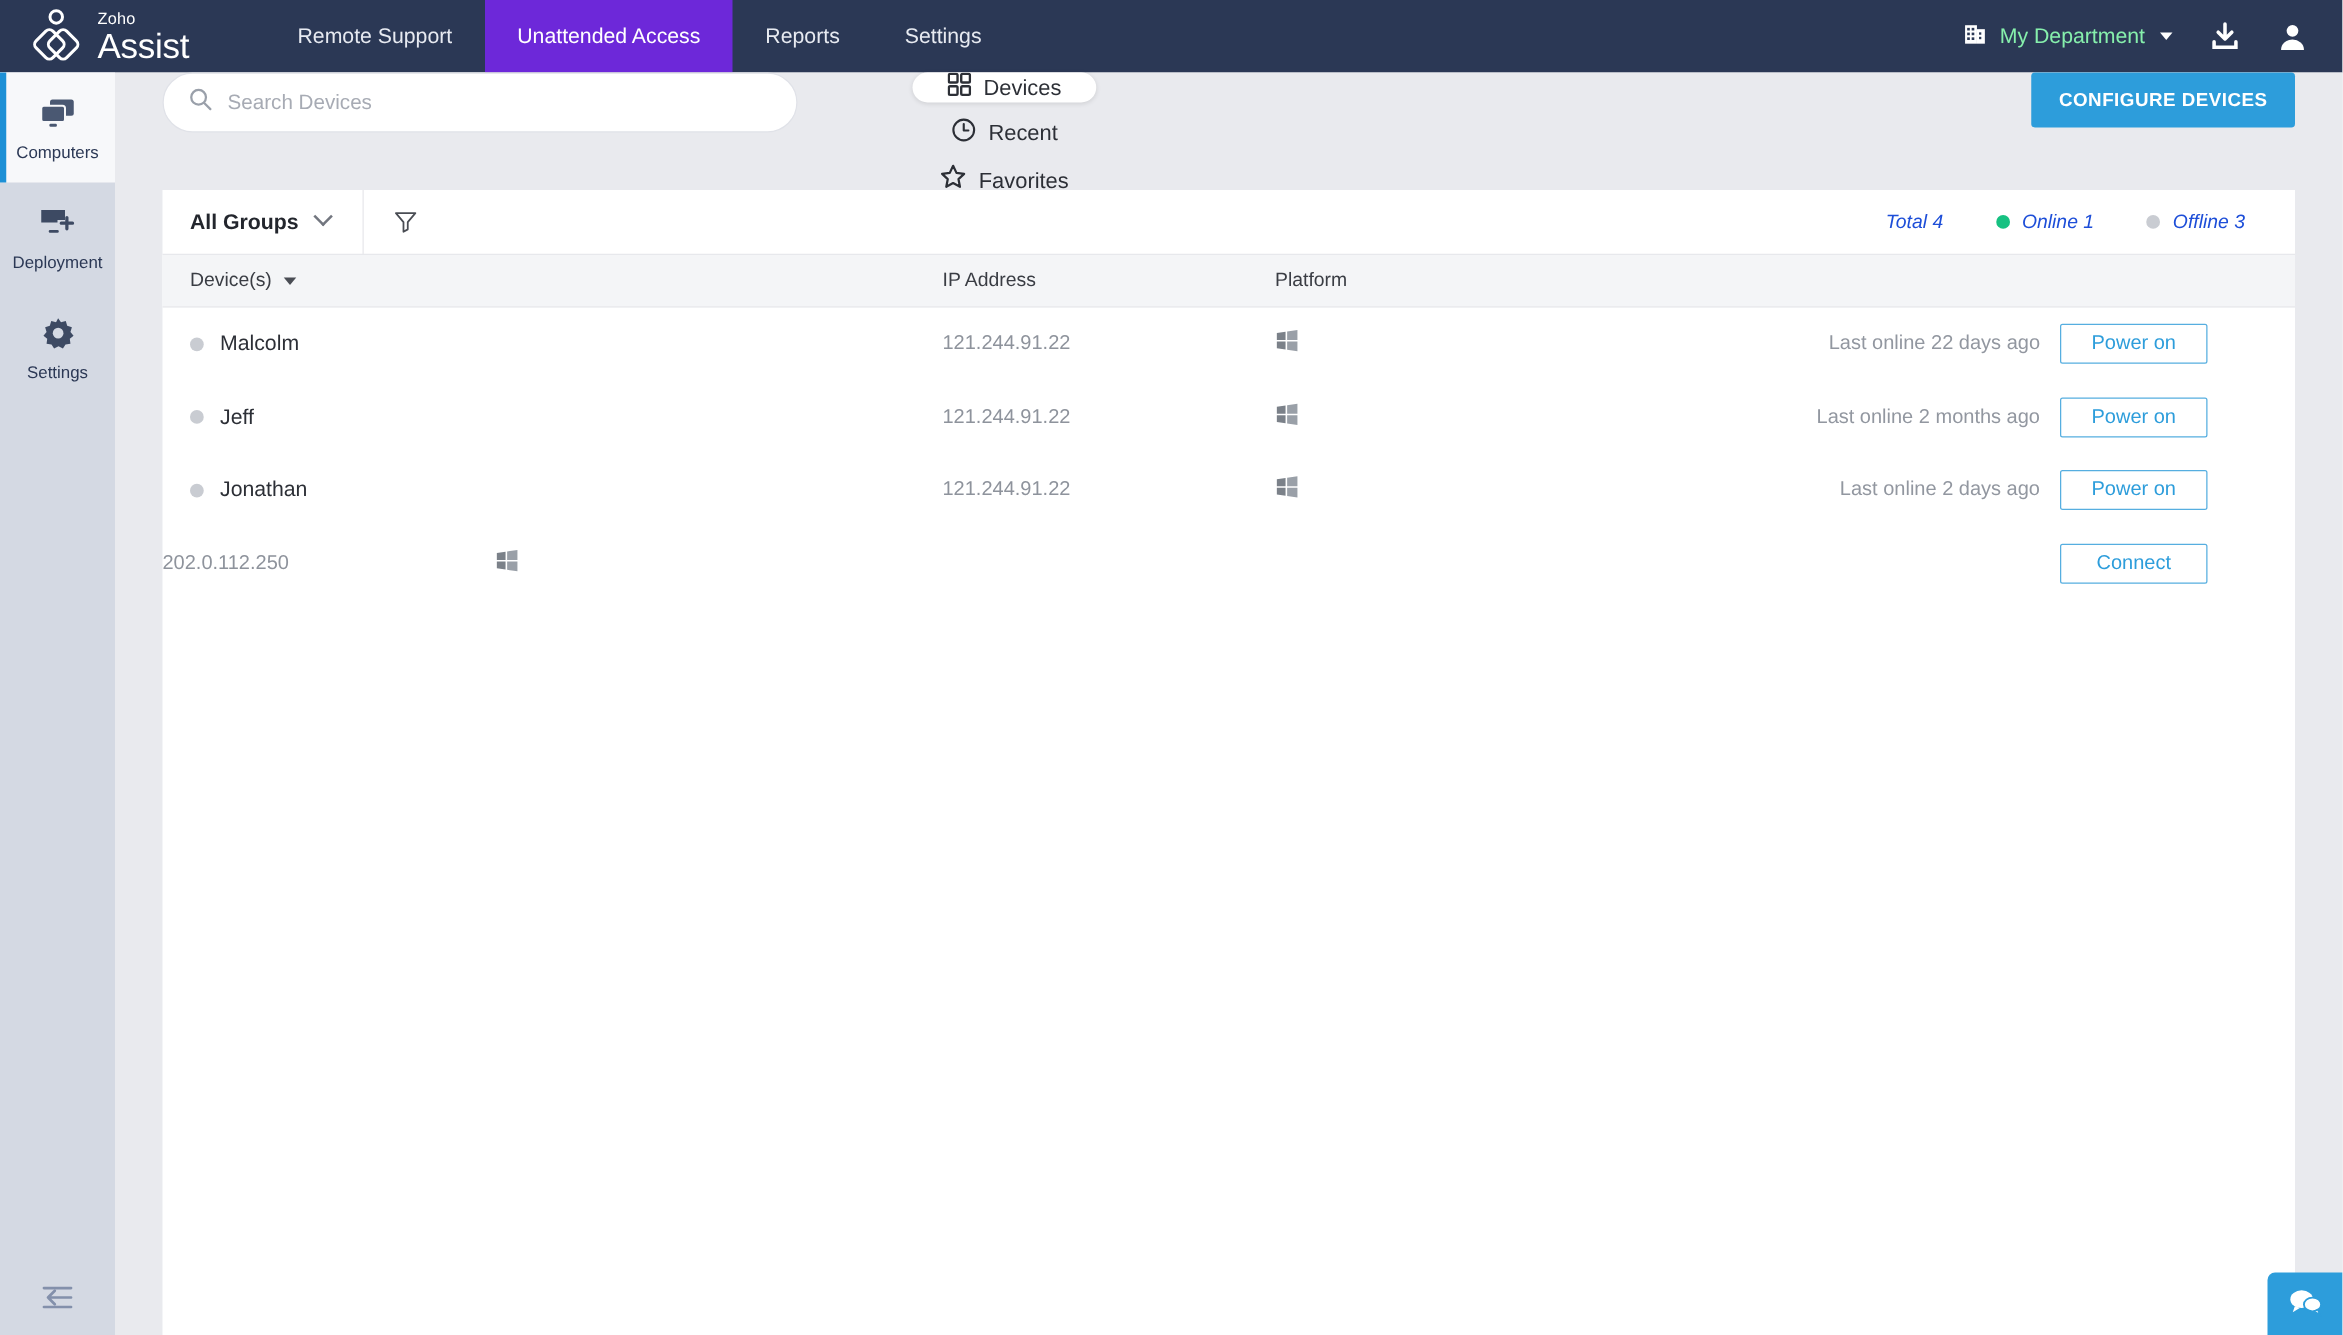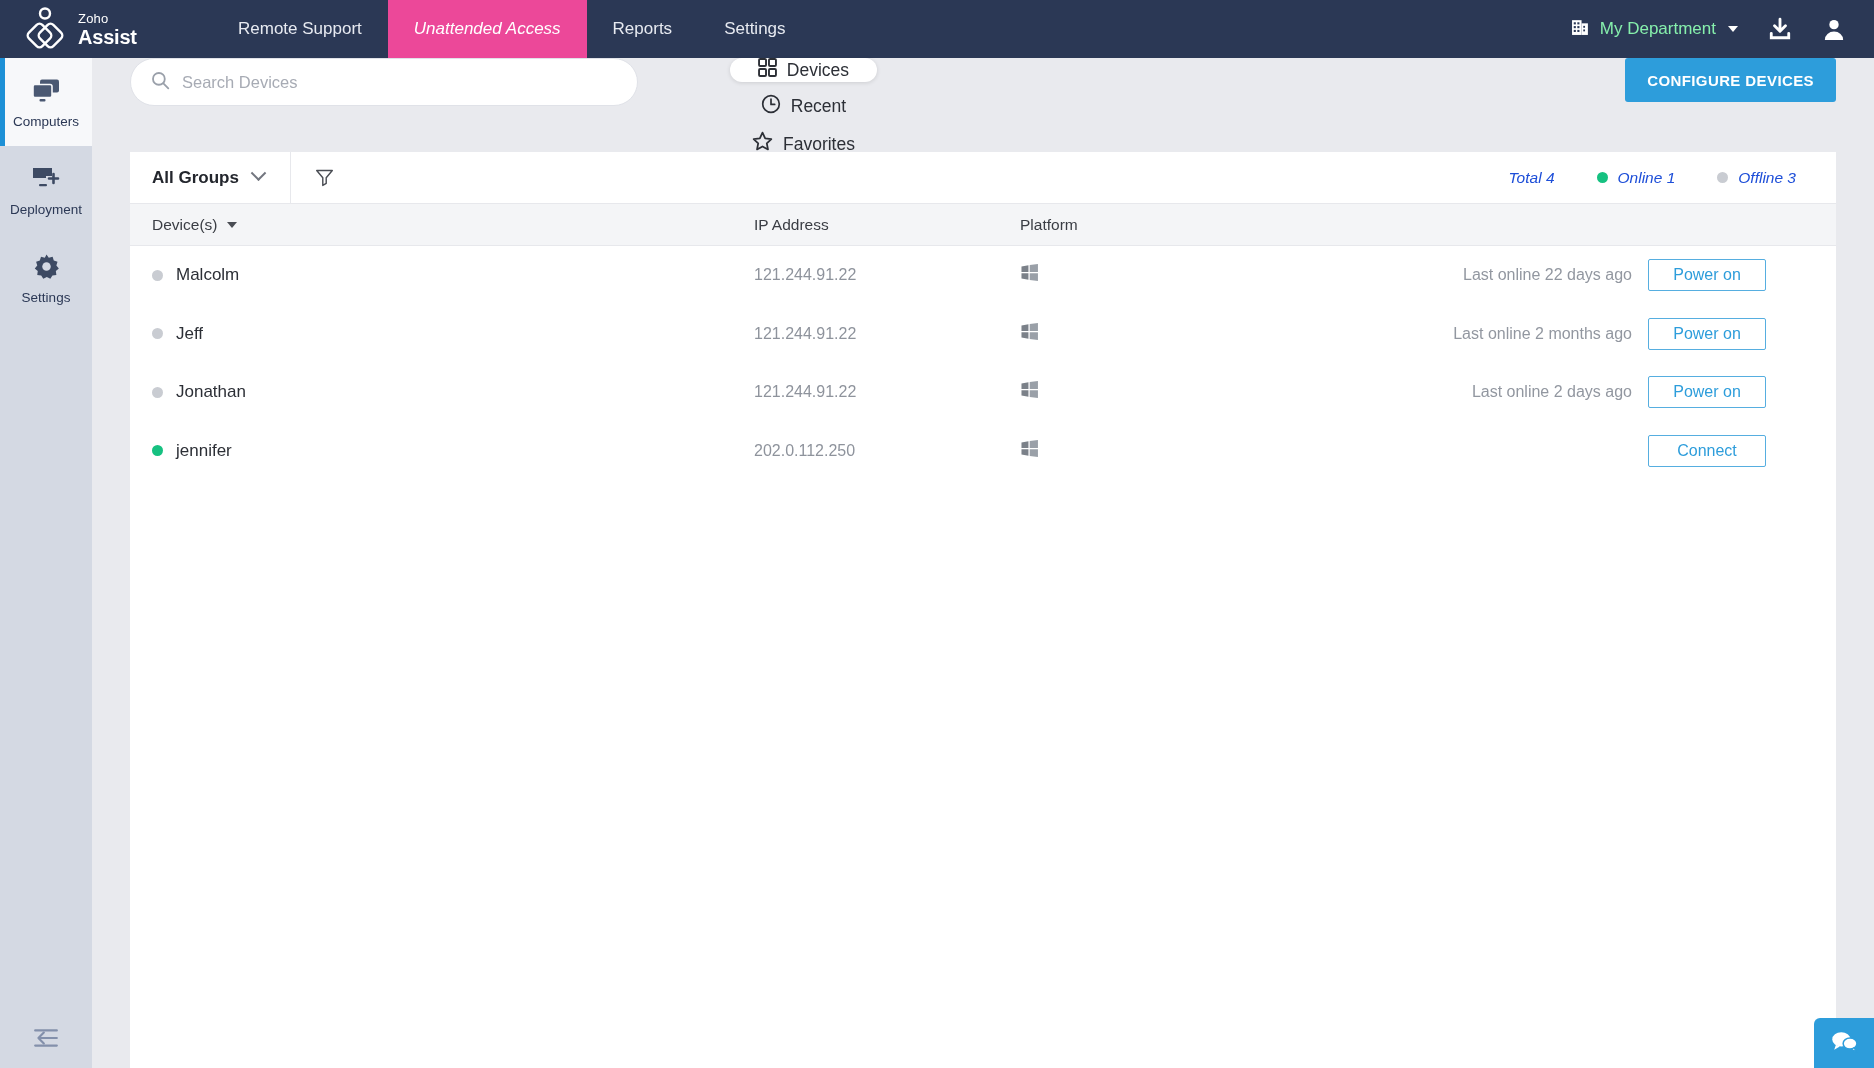--- a/index.html
+++ b/index.html
@@ -16,29 +16,29 @@
     position: absolute; top: 0; left: 0; width: 1874px; height: 58px;
     background: #2b3855; display: flex; align-items: stretch;
   }
   .brand {
     display: flex; align-items: center; gap: 10px;
     padding-left: 22px; width: 212px; flex: 0 0 212px;
   }
   .brand-logo { width: 46px; height: 46px; flex: 0 0 46px; }
   .brand-text { display: flex; flex-direction: column; line-height: 1; color: #ffffff; }
   .brand-zoho { font-size: 13px; font-weight: 400; letter-spacing: .2px; margin-bottom: 2px; }
-  .brand-assist { font-size: 20px; font-weight: 700; letter-spacing: -.2px; }
+  .brand-assist { font-size: 28px; font-weight: 400; letter-spacing: -.2px; }
 
   .mainnav { display: flex; align-items: stretch; height: 58px; }
   .navitem {
     display: flex; align-items: center; padding: 0 26px;
     color: #e7eaf1; font-size: 17px; height: 58px; cursor: pointer;
     white-space: nowrap;
   }
-  .navitem.active { background: #ec4899; color: #ffffff; font-style: italic; }
+  .navitem.active { background: #6d28d9; color: #ffffff; }
 
   .topright {
     margin-left: auto; display: flex; align-items: center; gap: 30px;
     padding-right: 28px; color: #86efac;
   }
   .dept { display: flex; align-items: center; gap: 10px; font-size: 17px; cursor: pointer; }
   .caret-down {
     width: 0; height: 0; border-left: 5px solid transparent;
     border-right: 5px solid transparent; border-top: 6px solid #ffffff;
     margin-left: 2px;
@@ -396,24 +396,20 @@
             </svg>
           </span>
         </div>
         <div class="cell-right">
           <span class="lastonline">Last online 2 days ago</span>
           <button class="btn-act">Power on</button>
         </div>
       </div>
 
       <div class="row">
-        <div class="cell-dev">
-          <span class="dot online"></span>
-          <span>jennifer</span>
-        </div>
         <div class="cell-ip">202.0.112.250</div>
         <div class="cell-plat">
           <span>
             <svg viewBox="0 0 18 18" width="19" height="19">
               <path d="M1.4 3.2 L8 2.2 V8.5 H1.4 Z" fill="#7b8189"></path>
               <path d="M9.2 2.0 L17 0.9 V8.5 H9.2 Z" fill="#9aa0a8"></path>
               <path d="M1.4 9.6 H8 V15.8 L1.4 14.8 Z" fill="#7b8189"></path>
               <path d="M9.2 9.6 H17 V17.1 L9.2 16.0 Z" fill="#9aa0a8"></path>
             </svg>
           </span>

